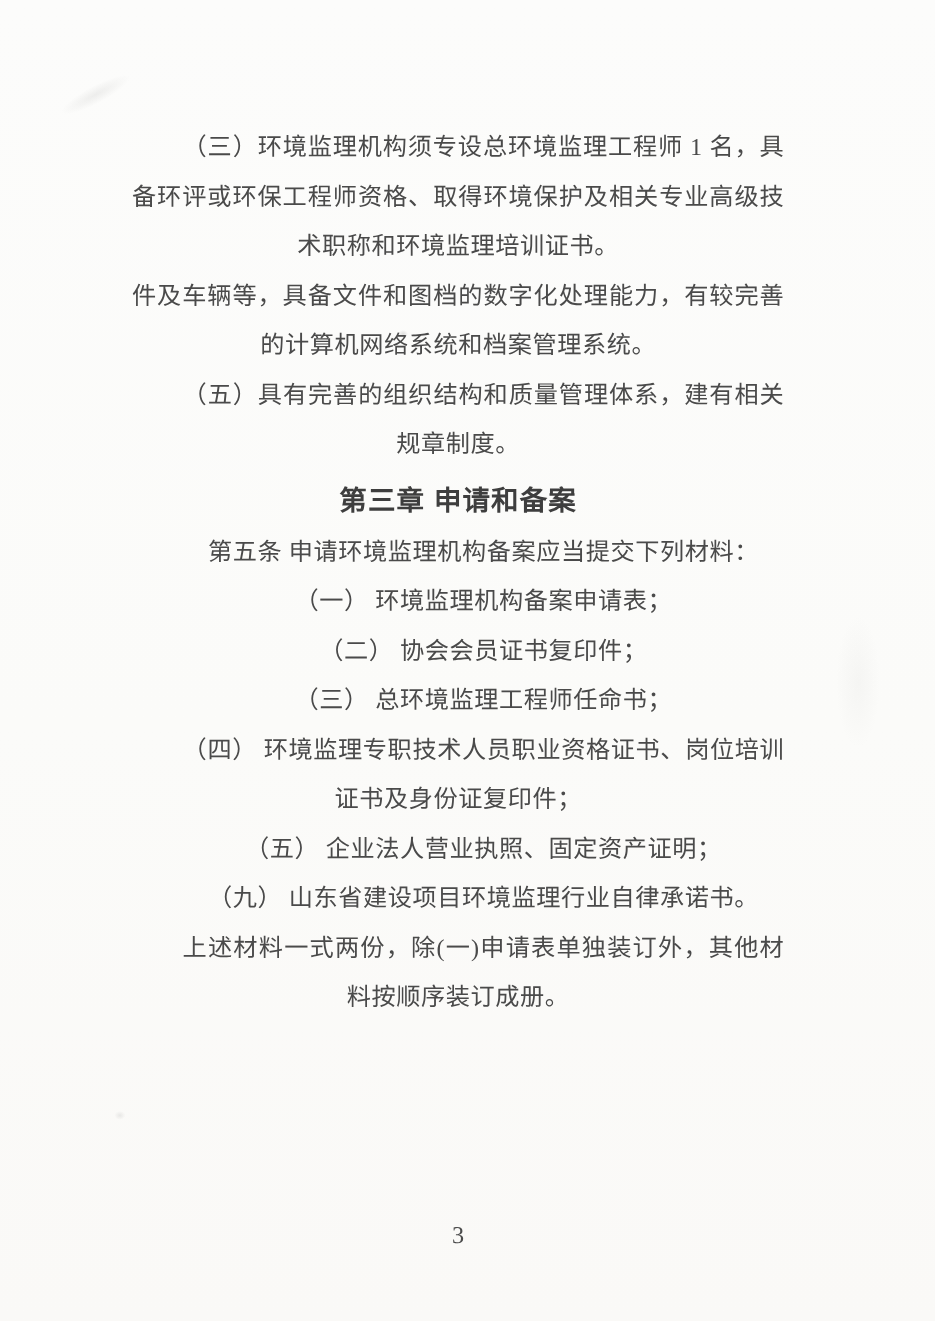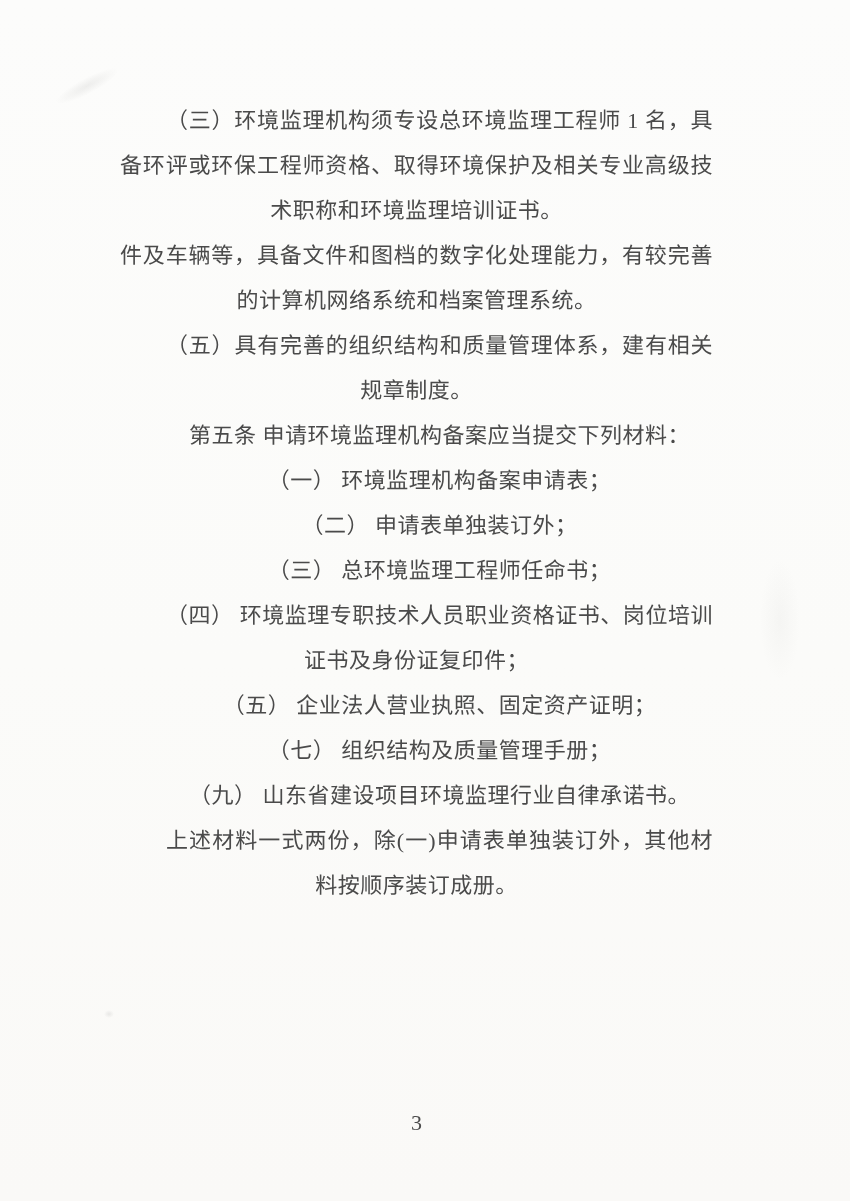--- a/index.html
+++ b/index.html
@@ -14,21 +14,21 @@
     background: linear-gradient(180deg, #fcfcfb 0%, #fbfbf9 55%, #faf9f7 100%);
     font-family: "Liberation Serif", serif;
   }
   .page {
     position: absolute;
     inset: 0;
   }
   .text-block {
     position: absolute;
     left: 120px;
-    top: 98px;
+    top: 111px;
     width: 593px;
   }
   .line {
     font-size: 22px;
     line-height: 45px;
     height: 45px;
     color: #4a4a4a;
     letter-spacing: 0.5px;
     text-align: center;
     white-space: nowrap;
@@ -98,27 +98,27 @@
   <div class="smudge s4"></div>
 
   <div class="text-block">
       <div class="line indent justify">（三）环境监理机构须专设总环境监理工程师 1 名，具</div>
       <div class="line justify">备环评或环保工程师资格、取得环境保护及相关专业高级技</div>
       <div class="line">术职称和环境监理培训证书。</div>
       <div class="line justify">件及车辆等，具备文件和图档的数字化处理能力，有较完善</div>
       <div class="line">的计算机网络系统和档案管理系统。</div>
       <div class="line indent justify">（五）具有完善的组织结构和质量管理体系，建有相关</div>
       <div class="line">规章制度。</div>
+      <div class="line heading">第三章 申请和备案</div>
       <div class="line indent">第五条 申请环境监理机构备案应当提交下列材料：</div>
       <div class="line indent">（一） 环境监理机构备案申请表；</div>
-      <div class="line indent">（二） 申请表单独装订外；</div>
+      <div class="line indent">（二） 协会会员证书复印件；</div>
       <div class="line indent">（三） 总环境监理工程师任命书；</div>
       <div class="line indent justify">（四） 环境监理专职技术人员职业资格证书、岗位培训</div>
       <div class="line">证书及身份证复印件；</div>
       <div class="line indent">（五） 企业法人营业执照、固定资产证明；</div>
-      <div class="line indent">（七） 组织结构及质量管理手册；</div>
       <div class="line indent">（九） 山东省建设项目环境监理行业自律承诺书。</div>
       <div class="line indent justify">上述材料一式两份，除(一)申请表单独装订外，其他材</div>
       <div class="line">料按顺序装订成册。</div>
     </div>
 
   <div class="page-number">3</div>
 </div>
 
 </body></html>

